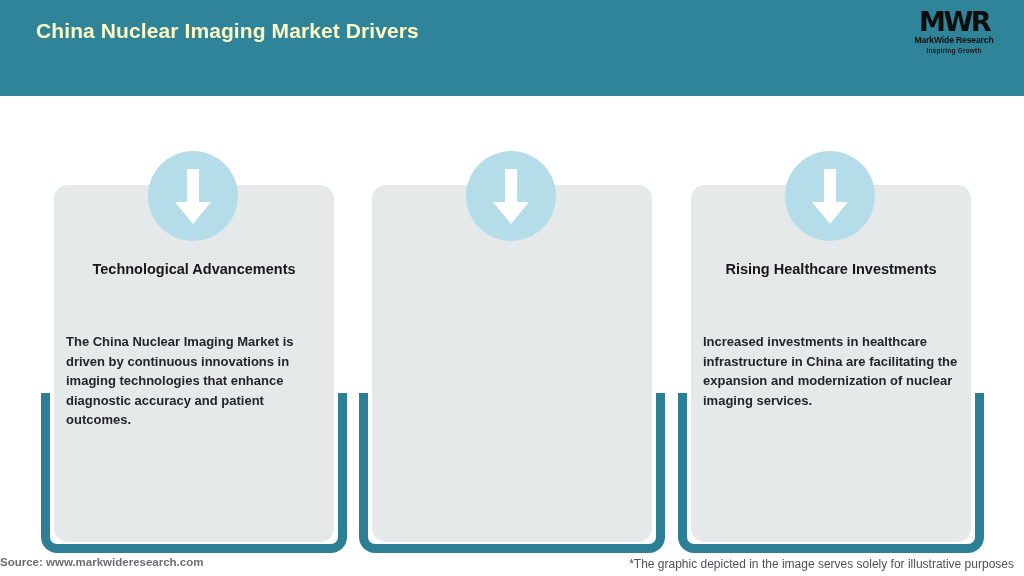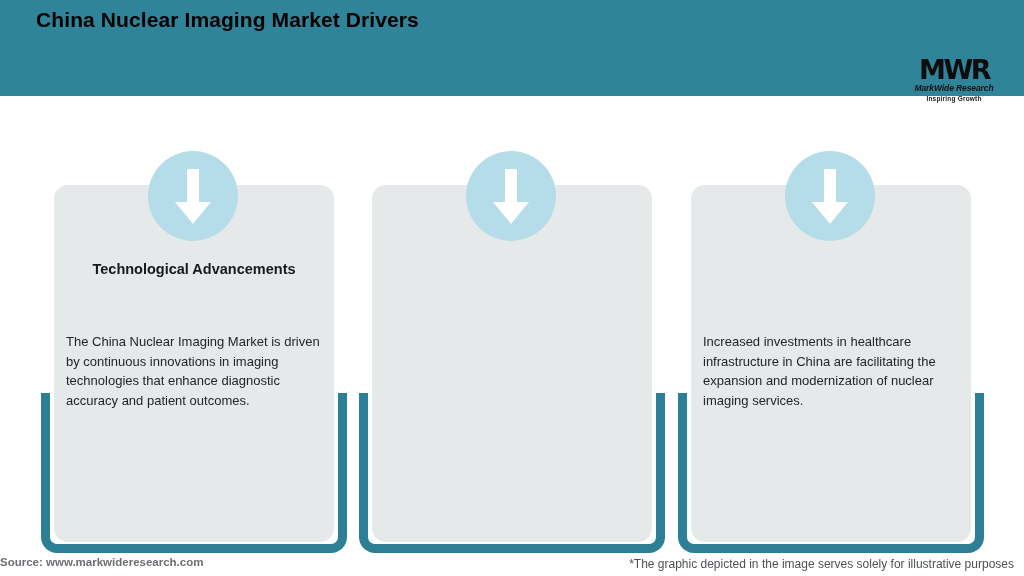--- a/index.html
+++ b/index.html
@@ -20,51 +20,49 @@
     position: absolute;
     left: 0;
     top: 0;
     width: 1024px;
     height: 96px;
     background: #2f8499;
   }
   #page-title {
     position: absolute;
     left: 36px;
-    top: 8px;
+    top: 19px;
     font-size: 21px;
     font-weight: bold;
-    color: #000000;
+    color: #fef9c3;
     letter-spacing: 0.1px;
     white-space: nowrap;
   }
   #brand-logo {
     position: absolute;
     right: 18px;
     top: 8px;
     width: 104px;
     height: 52px;
     text-align: center;
-    margin-top: 48px;
   }
   #brand-mark {
     font-size: 27px;
     font-weight: bold;
     color: #0d0d0d;
     letter-spacing: -2.5px;
     line-height: 27px;
     font-family: "DejaVu Sans", sans-serif;
   }
   #brand-name {
     font-size: 8.5px;
     font-weight: bold;
     color: #111111;
     line-height: 11px;
     letter-spacing: -0.1px;
-    font-style: italic;
   }
   #brand-tagline {
     font-size: 6.5px;
     font-weight: bold;
     color: #1a1a1a;
     line-height: 9px;
     letter-spacing: 0.2px;
   }
 
   
@@ -142,20 +140,21 @@
   }
   .card-body {
     position: absolute;
     left: 25px;
     top: 228px;
     width: 260px;
     font-size: 13px;
     color: #232629;
     line-height: 19.5px;
     text-align: left;
+    font-weight: bold;
   }
 
   
   #source-note {
     position: absolute;
     left: 0;
     top: 556px;
     width: 1024px;
     font-size: 11.5px;
     font-weight: bold;
@@ -207,19 +206,20 @@
   </div>
 
   <div class="driver-card c2">
     <div class="card-frame"></div>
     <div class="card-panel"></div>
     <div class="card-icon">
       <svg width="38" height="56" viewBox="0 0 38 56" xmlns="http://www.w3.org/2000/svg">
         <path d="M13 0 H25 V33 H37 L19 55 L1 33 H13 Z" fill="#ffffff"></path>
       </svg>
     </div>
+    <div class="card-title">Rising Healthcare Investments</div>
     <div class="card-body">Increased investments in healthcare infrastructure in China are facilitating the expansion and modernization of nuclear imaging services.</div>
   </div>
 
 </div>
 
 <div id="source-note">Source: www.markwideresearch.com</div>
 <div id="disclaimer-note">*The graphic depicted in the image serves solely for illustrative purposes</div>
 
 </body></html>

